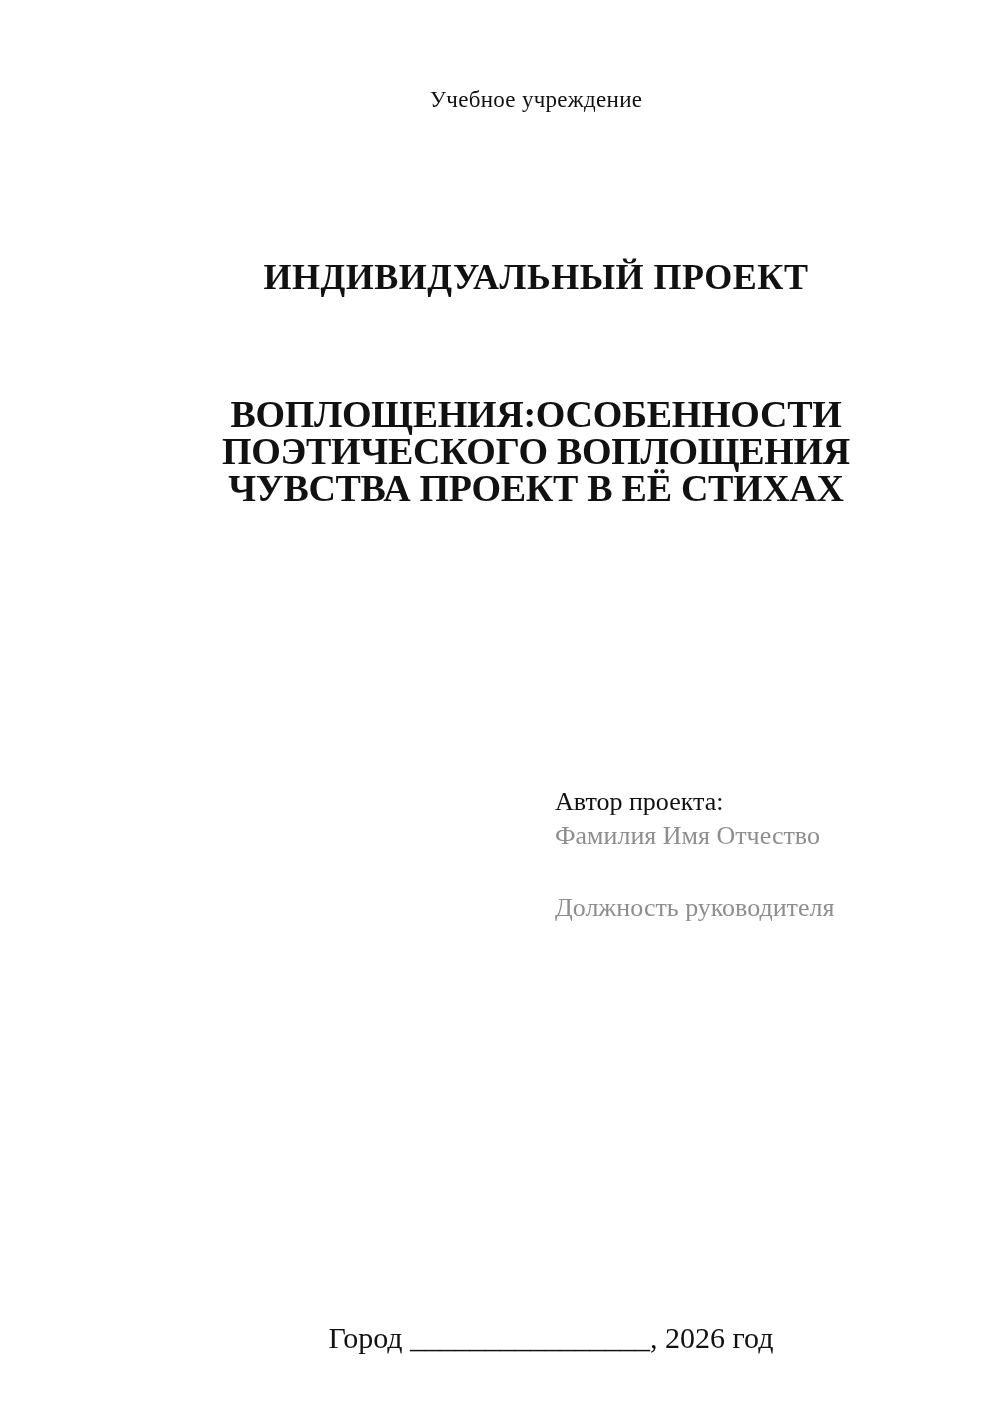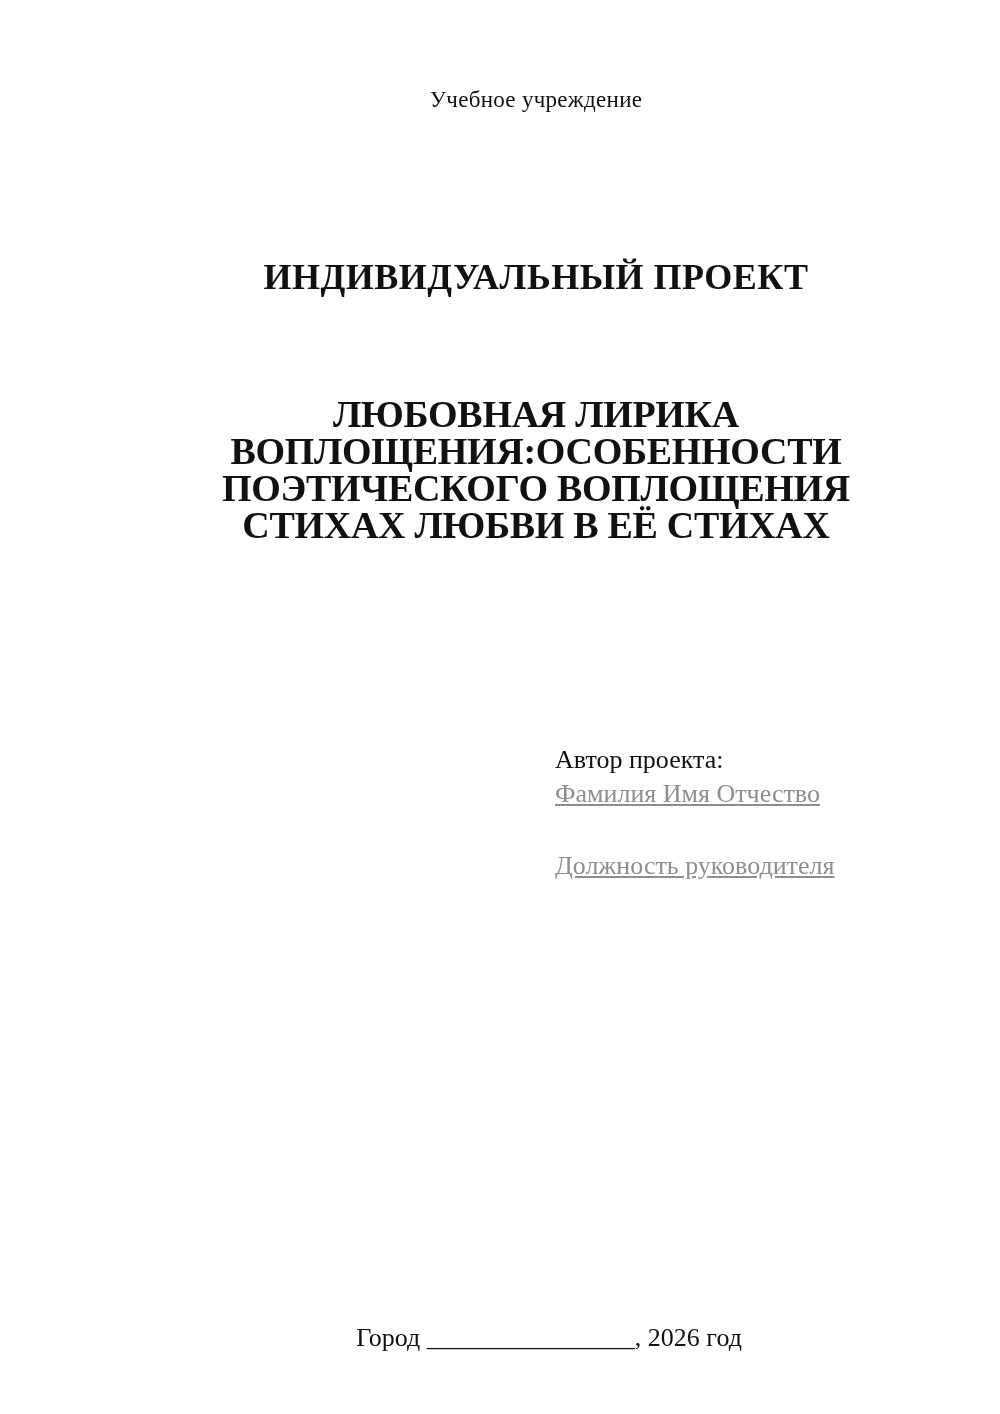--- a/index.html
+++ b/index.html
@@ -43,59 +43,57 @@
   .title {
     top: 396px;
     font-size: 38px;
     font-weight: bold;
     line-height: 37px;
     letter-spacing: -0.3px;
   }
   .credits {
     position: absolute;
     left: 537px;
-    top: 743px;
+    top: 785px;
     text-align: left;
     font-size: 26px;
     line-height: 34px;
   }
   .credit-group + .credit-group {
     margin-top: 38px;
   }
   .credit-label {
     color: var(--ink);
   }
   .credit-value {
     color: var(--placeholder);
-    text-decoration: underline;
   }
   .footer-line {
     top: 1287px;
-    font-size: 26px;
+    font-size: 30px;
     line-height: 34px;
     white-space: pre;
   }
   .footer-line .blank {
     letter-spacing: 0;
   }
 </style>
 </head>
 <body>
 
 <div class="page">
 
   <div class="centered-band institution">Учебное учреждение</div>
 
   <div class="centered-band project-type">ИНДИВИДУАЛЬНЫЙ ПРОЕКТ</div>
 
   <div class="centered-band title">
-    <div>ЛЮБОВНАЯ ЛИРИКА</div>
     <div>ВОПЛОЩЕНИЯ:ОСОБЕННОСТИ</div>
     <div>ПОЭТИЧЕСКОГО ВОПЛОЩЕНИЯ</div>
-    <div>СТИХАХ ЛЮБВИ В ЕЁ СТИХАХ</div>
+    <div>ЧУВСТВА ПРОЕКТ В ЕЁ СТИХАХ</div>
   </div>
 
   <div class="credits">
     <div class="credit-group">
       <div class="credit-label">Автор проекта:</div>
       <div class="credit-value">Фамилия Имя Отчество</div>
     </div>
     <div class="credit-group">
       <div class="credit-value">Должность руководителя</div>
     </div>

